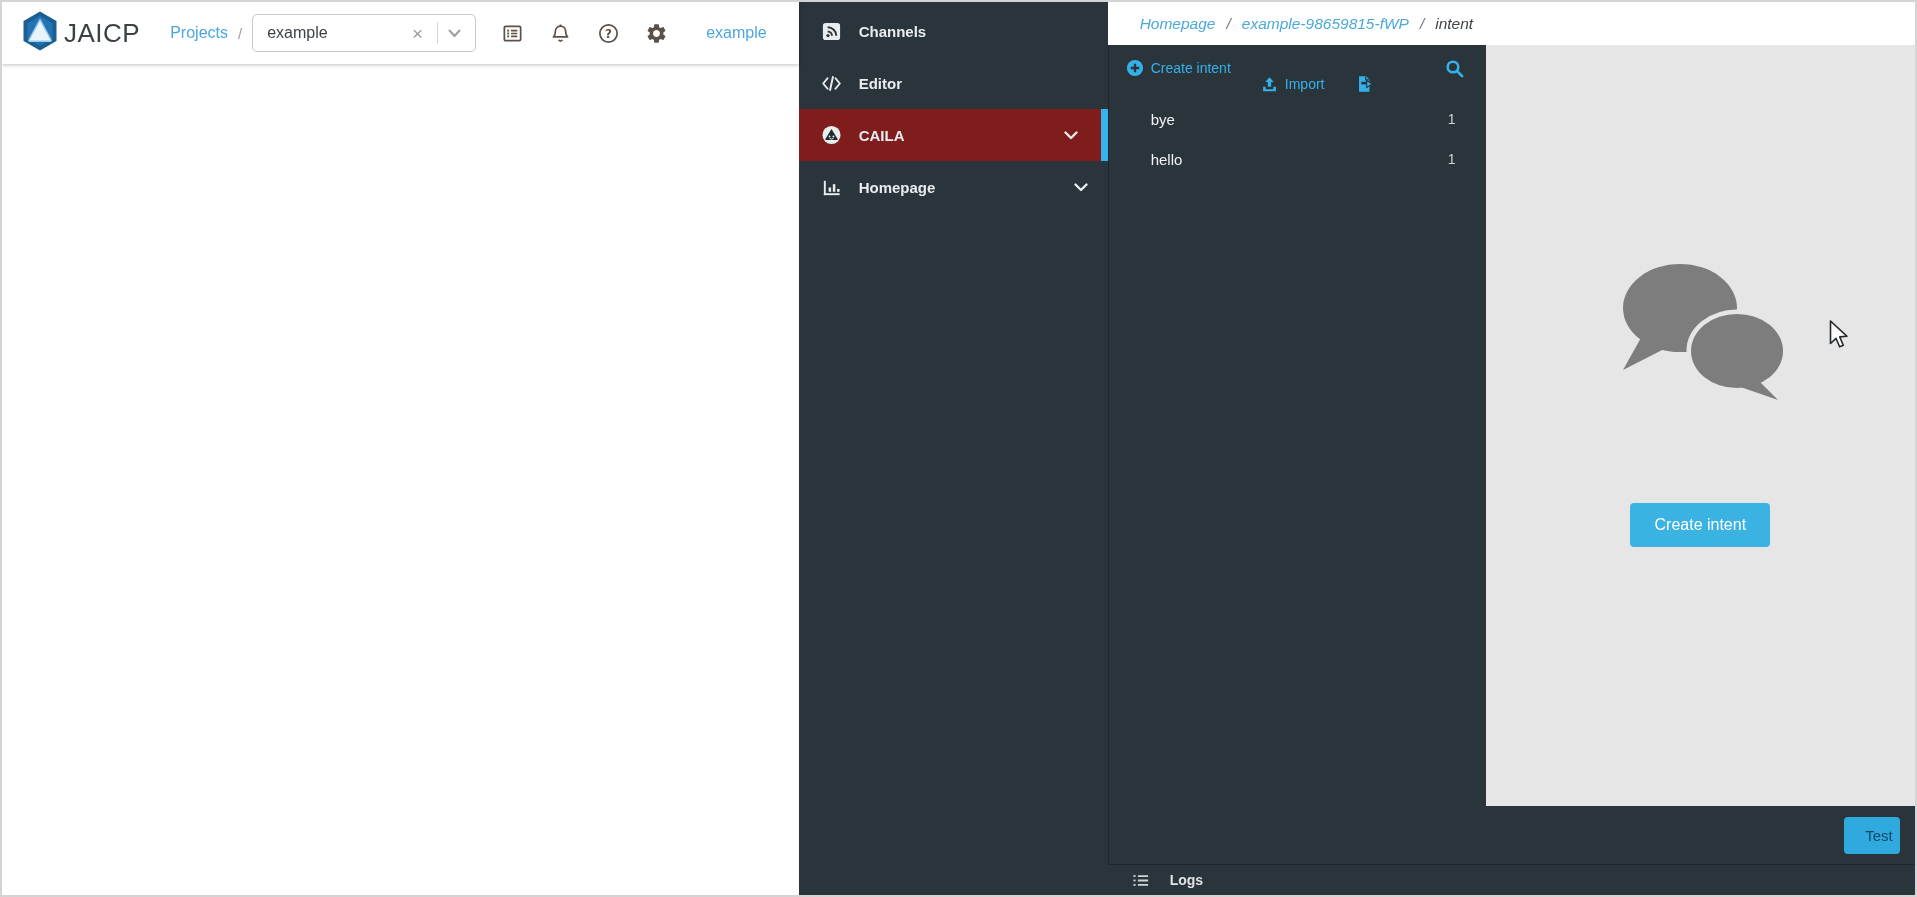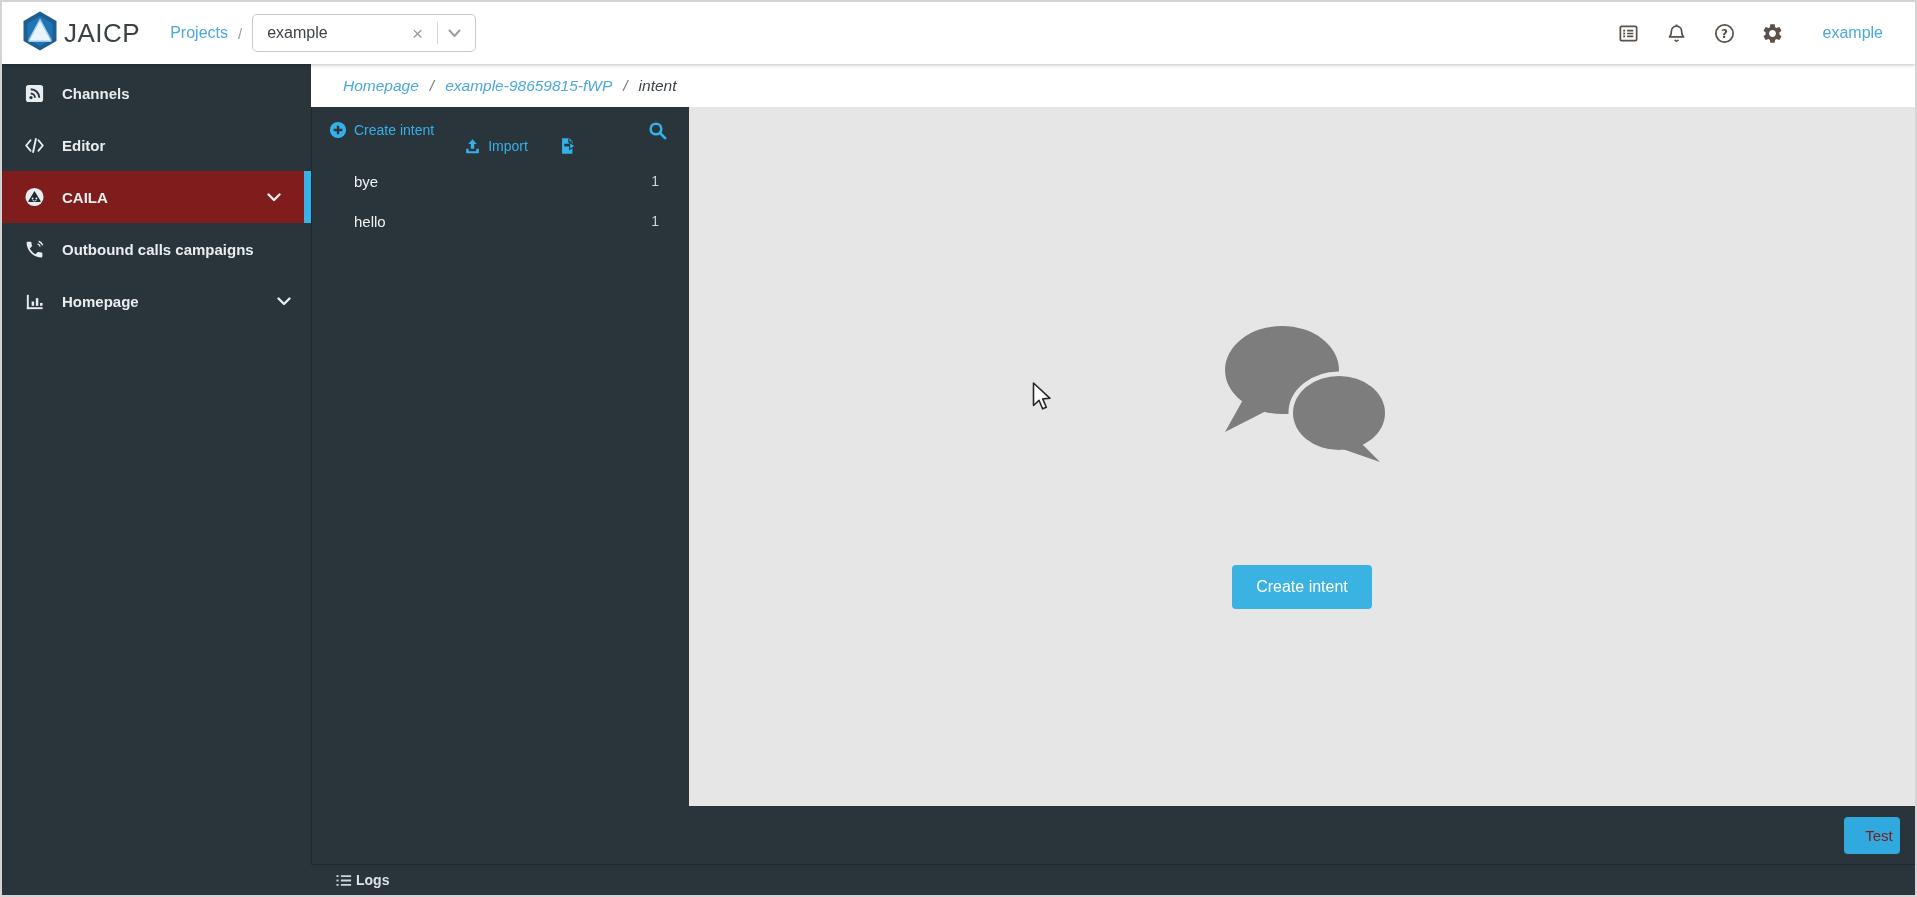--- a/index.html
+++ b/index.html
@@ -1,18 +1,18 @@
 <!DOCTYPE html>
 <html><head>
 <meta charset="utf-8">
 <style>
   * { margin:0; padding:0; box-sizing:border-box; }
   html,body { background:#f2f2f2; }
   body { font-family:"Liberation Sans","DejaVu Sans",sans-serif; }
-  .app { width:1917px; height:897px; background:#fff; border:2px solid #d4d4d4; display:flex; flex-direction:column; overflow:hidden; position:relative; }
+  .app { width:1917px; height:897px; background:#fff; border:2px solid #d4d4d4; display:flex; flex-direction:row; overflow:hidden; position:relative; }
 
   
   .header { height:62px; background:#fff; display:flex; align-items:center; padding:0 20px 0 18px; box-shadow:0 1px 4px rgba(0,0,0,.25); position:relative; z-index:5; flex:0 0 auto; }
   .logo { display:flex; align-items:center; gap:4px; }
   .logo-text { font-size:26px; color:#3b4246; letter-spacing:.5px; font-weight:500; }
   .projects-link { margin-left:30px; font-size:16px; color:#4ba7dd; cursor:pointer; }
   .crumb-sep-h { margin:0 10px; color:#9aa0a4; font-size:15px; }
   .proj-select { width:224px; height:38px; border:1px solid #c9c9c9; border-radius:5px; display:flex; align-items:center; padding:0 10px 0 14px; cursor:pointer; background:#fff; }
   .proj-select .value { font-size:16px; color:#3c4247; flex:1; }
   .proj-select .clear { color:#9e9e9e; font-size:19px; padding:0 8px; line-height:1; }
@@ -47,24 +47,24 @@
   .intent-row { height:40px; display:flex; align-items:center; padding:0 30px 0 42px; cursor:pointer; }
   .intent-name { color:#f0f2f3; font-size:15px; font-weight:500; flex:1; }
   .intent-count { color:#cfd4d6; font-size:14px; }
 
   .main-col { flex:1; display:flex; flex-direction:column; min-width:0; }
   .canvas { flex:1; background:#e6e6e6; position:relative; display:flex; flex-direction:column; align-items:center; }
   .empty-icon { margin-top:213px; }
   .create-intent-btn { margin-top:97px; width:140px; height:44px; background:#3ab2e2; border:none; border-radius:4px; color:#fff; font-size:16px; font-family:inherit; cursor:pointer; }
   .cursor { position:absolute; left:340px; top:274px; pointer-events:none; }
   .test-bar { height:58px; background:#29343b; display:flex; align-items:center; justify-content:flex-end; padding-right:15px; flex:0 0 auto; }
-  .test-btn { width:56px; height:37px; background:#2fa9de; border:none; border-radius:4px; color:#7f1d1d; font-size:15px; font-family:inherit; cursor:pointer;padding-left:14px; }
+  .test-btn { width:56px; height:37px; background:#2fa9de; border:none; border-radius:4px; color:#0c4a6e; font-size:15px; font-family:inherit; cursor:pointer;padding-left:14px; }
 
   .logs-bar { height:31px; background:#29343b; border-top:1px solid #1e272d; display:flex; align-items:center; padding-left:25px; flex:0 0 auto; }
-  .logs-btn { display:flex; align-items:center; gap:4px; cursor:pointer; color:#dfe3e4; font-size:14px; font-weight:600; }
+  .logs-btn { display:flex; align-items:center; gap:21px; cursor:pointer; color:#dfe3e4; font-size:14px; font-weight:600; }
 </style>
 </head>
 <body>
 
 <div class="app">
 
   <div class="header">
     <div class="logo">
       <span>
         <svg width="40" height="42" viewBox="0 0 40 42">
@@ -161,32 +161,20 @@
               <circle cx="13" cy="12.6" r="1" fill="#e9edef"></circle>
               <path d="M9 14.6 q2 1.4 4 0" fill="none" stroke="#e9edef" stroke-width="1"></path>
             </svg>
         </span>
         <span>CAILA</span>
         <span class="nav-chevron">
           <svg width="14" height="9" viewBox="0 0 14 9">
               <path d="M1.5 1.5 L7 7 L12.5 1.5" fill="none" stroke="#e9edef" stroke-width="2.4" stroke-linecap="round" stroke-linejoin="round"></path>
             </svg>
         </span>
-      </div>
-      <div class="nav-item">
-        <span class="nav-ico">
-          <svg width="21" height="21" viewBox="0 0 24 24">
-              <path fill="#e9edef" d="M6.62,10.79c1.44,2.83,3.76,5.14,6.59,6.59l2.2-2.2c0.27-0.27,0.67-0.36,1.02-0.24c1.12,0.37,2.33,0.57,3.57,0.57 c0.55,0,1,0.45,1,1V20c0,0.55-0.45,1-1,1c-9.39,0-17-7.61-17-17c0-0.55,0.45-1,1-1h3.5c0.55,0,1,0.45,1,1c0,1.25,0.2,2.45,0.57,3.57 c0.11,0.35,0.03,0.74-0.25,1.02L6.62,10.79z"></path>
-              <g fill="none" stroke="#e9edef" stroke-width="1.6">
-                <path d="M15.5 5.5 a4.5 4.5 0 0 1 3 3"></path>
-                <path d="M16.8 2.6 a8 8 0 0 1 4.6 4.6"></path>
-              </g>
-            </svg>
-        </span>
-        <span>Outbound calls campaigns</span>
       </div>
       <div class="nav-item">
         <span class="nav-ico">
           <svg width="21" height="21" viewBox="0 0 22 22">
               <g fill="#e9edef">
                 <rect x="3" y="4" width="2" height="15"></rect>
                 <rect x="3" y="17" width="16.5" height="2"></rect>
                 <rect x="8" y="11" width="2.6" height="4.5"></rect>
                 <rect x="12.4" y="7.5" width="2.6" height="8"></rect>
                 <rect x="16.8" y="12.5" width="2.6" height="3"></rect>

